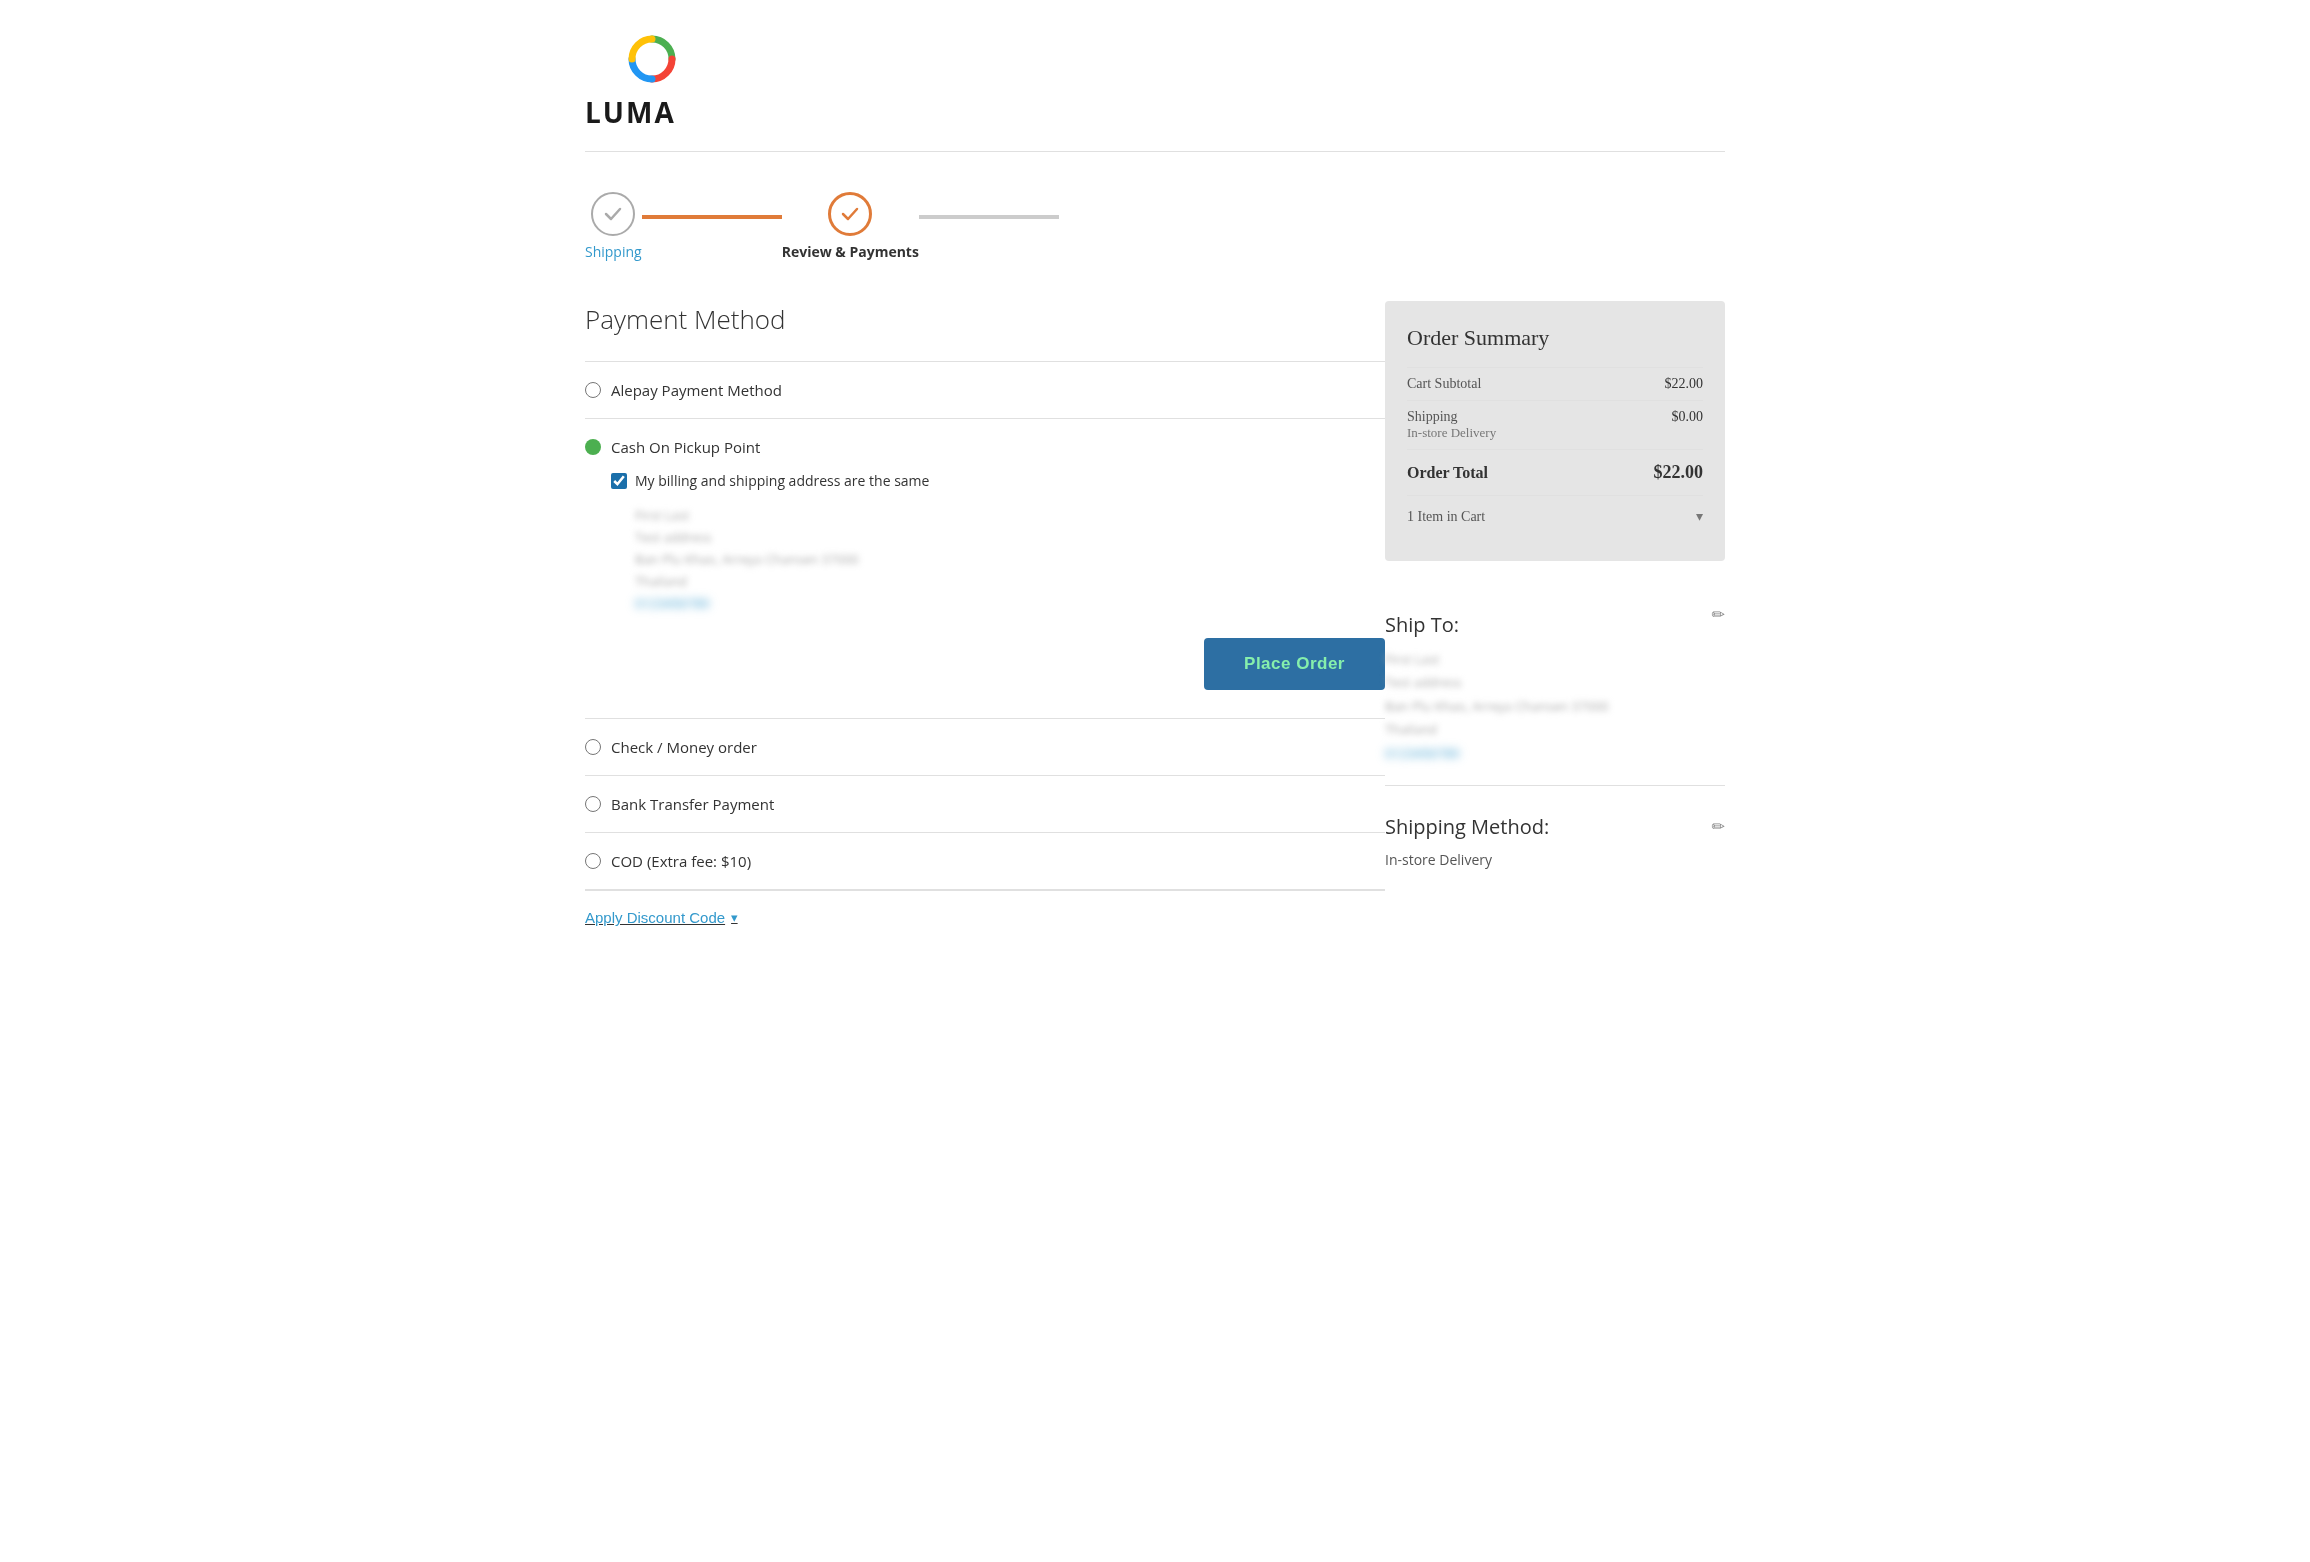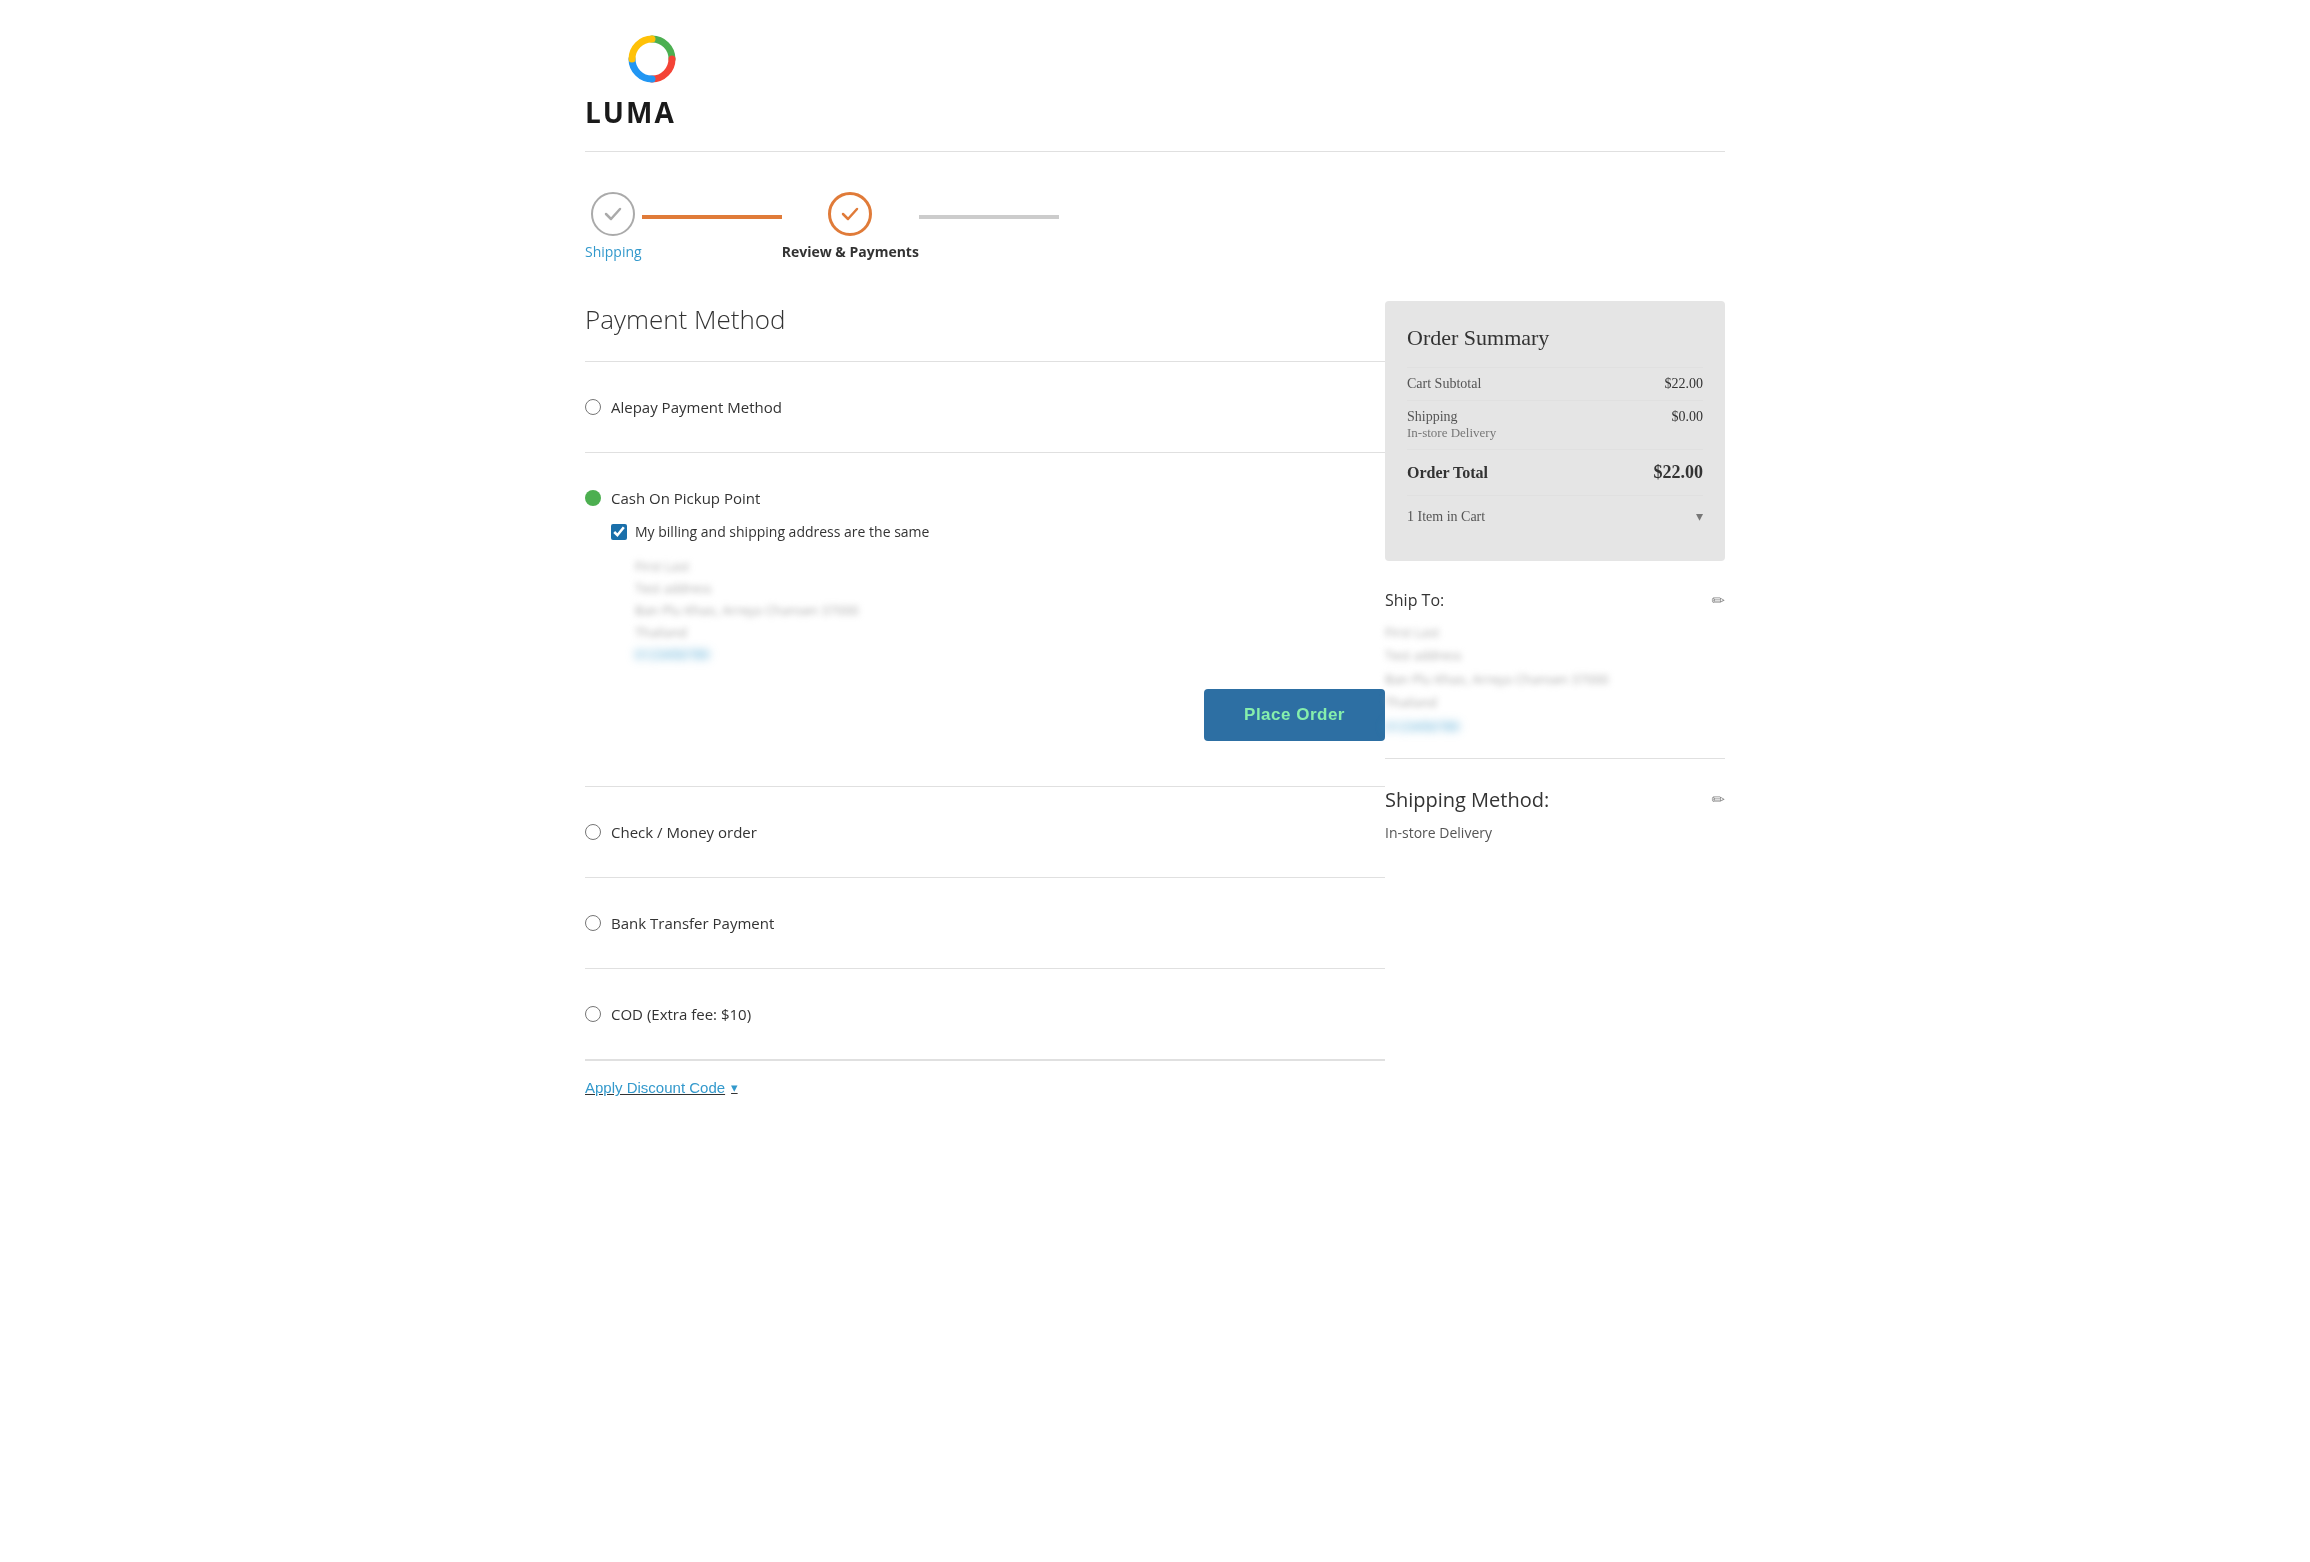--- a/index.html
+++ b/index.html
@@ -110,21 +110,21 @@
       color: #333;
       margin-bottom: 24px;
     }
 
     
     .payment-method-list {
       list-style: none;
     }
     .payment-option {
       border-top: 1px solid #e0e0e0;
-      padding: 35px 0;
+      padding: 18px 0;
     }
     .payment-option:last-child {
       border-bottom: 1px solid #e0e0e0;
     }
     .payment-option-label {
       display: flex;
       align-items: center;
       gap: 10px;
       cursor: pointer;
     }
@@ -294,23 +294,24 @@
       padding-bottom: 20px;
       border-bottom: 1px solid #e0e0e0;
     }
     .ship-section-header {
       display: flex;
       justify-content: space-between;
       align-items: center;
       margin-bottom: 10px;
     }
     .ship-section-title {
-      font-size: 16px;
+      font-size: 20px;
       font-weight: 400;
       color: #333;
+      margin-top: 22px;
     }
     .edit-icon {
       color: #888;
       cursor: pointer;
       font-size: 16px;
     }
     .ship-address {
       font-size: 13px;
       color: #aaa;
       line-height: 1.8;

